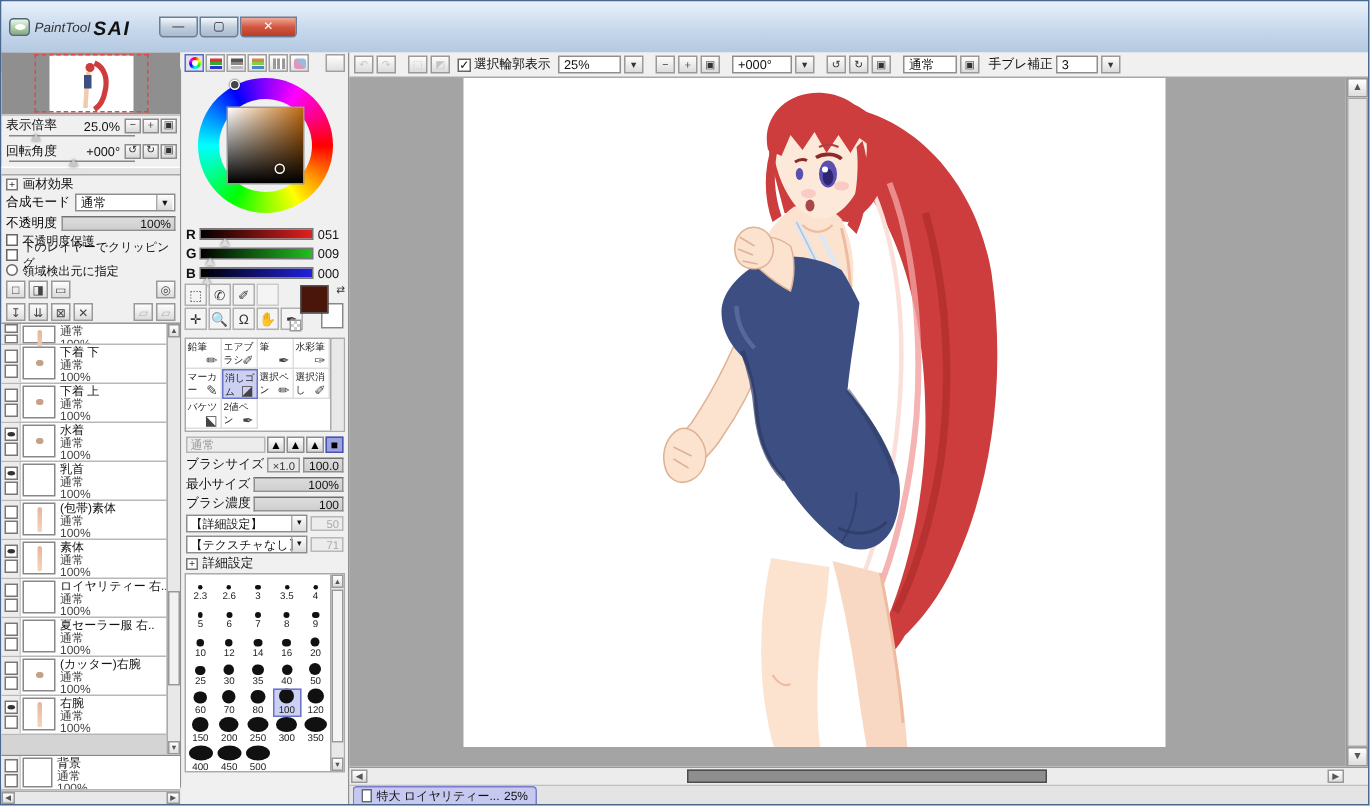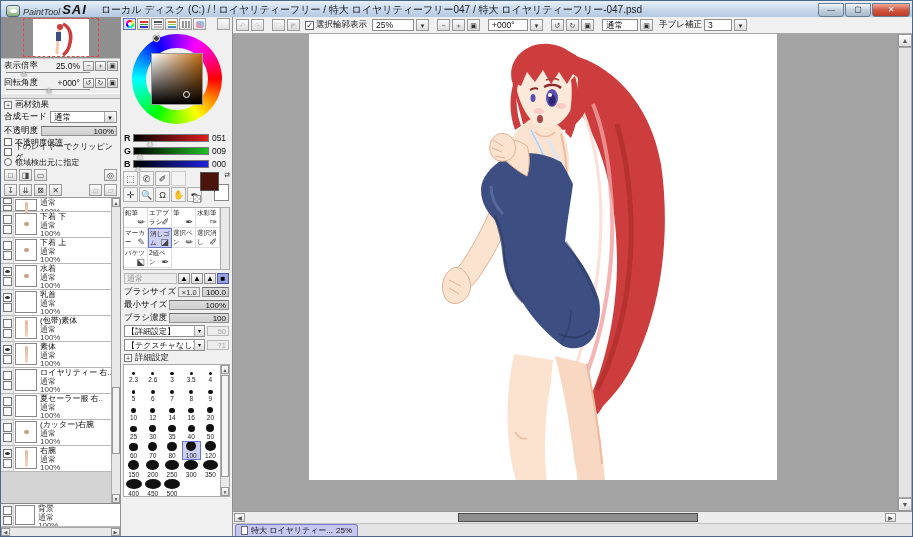--- a/index.html
+++ b/index.html
@@ -1,39 +1,39 @@
 <!DOCTYPE html>
 <html><head>
 <meta charset="utf-8">
 <style>
   * { margin:0; padding:0; box-sizing:border-box; font-family:"Liberation Sans", sans-serif; }
   html,body { width:913px; height:537px; overflow:hidden; background:#b8cce0; }
   #window { position:relative; width:913px; height:537px; border:1px solid #4a688c;
     background:#ebebeb; display:flex; flex-direction:column; }
 
   
-  .titlebar { height:16px; background:linear-gradient(#e8f1fb,#c4d6ea 60%,#b4c9e2); display:flex; align-items:flex-end; padding:0 2px; flex:0 0 auto; }
+  .titlebar { height:34px; background:linear-gradient(#e8f1fb,#c4d6ea 60%,#b4c9e2); display:flex; align-items:center; padding:0 2px; flex:0 0 auto; }
   .app-icon { width:14px; height:12px; border-radius:3px; background:linear-gradient(#eaf6ea,#7fae72); border:1px solid #567; margin:0 3px; position:relative; }
   .app-icon::after { content:""; position:absolute; left:3px; top:3px; width:7px; height:4px; border-radius:50%; background:#fff; }
   .logo-paint { font-size:9px; font-style:italic; color:#333; margin-right:2px; }
   .logo-sai { font-size:13px; font-weight:bold; font-style:italic; color:#111; margin-right:14px; letter-spacing:1px; }
   .title-path { font-size:10px; color:#1a1a1a; white-space:nowrap; overflow:hidden; flex:1; }
   .winbtns { display:flex; margin-left:4px; }
   .winbtn { width:26px; height:14px; border:1px solid #6b7f94; border-radius:0 0 3px 3px; background:linear-gradient(#f4f8fc,#c2cfdd 50%,#a9bace); font-size:8px; line-height:12px; text-align:center; color:#223; margin-left:1px; }
   .winbtn.close { width:38px; background:linear-gradient(#f0a898,#d25741 50%,#b83c27); color:#fff; }
 
   
   .menubar { height:13px; background:linear-gradient(#fbfbfb,#e6e6e6); border-bottom:1px solid #a8a8a8; display:flex; align-items:center; font-size:10px; color:#111; flex:0 0 auto; }
   .menu-item { padding:0 7px; line-height:13px; }
   .mdi-btns { margin-left:auto; display:flex; padding-right:3px; }
   .mdi-btn { width:17px; height:11px; border:1px solid #8e8e8e; background:linear-gradient(#fdfdfd,#d5d5d5); font-size:7px; line-height:9px; text-align:center; color:#333; margin-left:2px; }
 
   
   .content { flex:1; display:flex; min-height:0; }
-  .panel1 { width:120px; flex:0 0 auto; background:#f0f0f0; border-right:1px solid #909090; display:flex; flex-direction:column; font-size:9px; }
+  .panel1 { width:120px; flex:0 0 auto; background:#f0f0f0; border-right:1px solid #909090; display:flex; flex-direction:column; font-size:9px;border-radius:15px; }
   .panel2 { width:112px; flex:0 0 auto; background:#f0f0f0; border-right:1px solid #909090; display:flex; flex-direction:column; }
   .canvascol { flex:1; display:flex; flex-direction:column; min-width:0; }
 
   
   .nav-thumb { height:42px; background:#8f8f8f; position:relative; border-bottom:1px solid #c8c8c8; }
   .nav-canvas { position:absolute; left:32px; top:2px; width:56px; height:38px; background:#fff; }
   .nav-select { position:absolute; left:22px; top:1px; width:76px; height:39px; border:1px dashed #e04848; }
   .nav-row { height:12px; display:flex; align-items:center; padding:1px 2px 0 3px; font-size:8.5px; color:#111; }
   .nav-row .val { margin-left:auto; margin-right:2px; }
   .slider-line { height:5px; position:relative; margin:0 30px 0 5px; }
@@ -177,21 +177,20 @@
 </style>
 </head>
 <body>
 
 <div id="window">
 
   <div class="titlebar">
     <div class="app-icon"></div>
     <span class="logo-paint">PaintTool</span>
     <span class="logo-sai">SAI</span>
-    <span class="title-path">ローカル ディスク (C:) / ! ロイヤリティーフリー / 特大  ロイヤリティーフリー047 / 特大  ロイヤリティーフリー-047.psd</span>
     <div class="winbtns">
       <div class="winbtn">—</div>
       <div class="winbtn">▢</div>
       <div class="winbtn close">✕</div>
     </div>
   </div>
 
 
   <div class="content">
 

